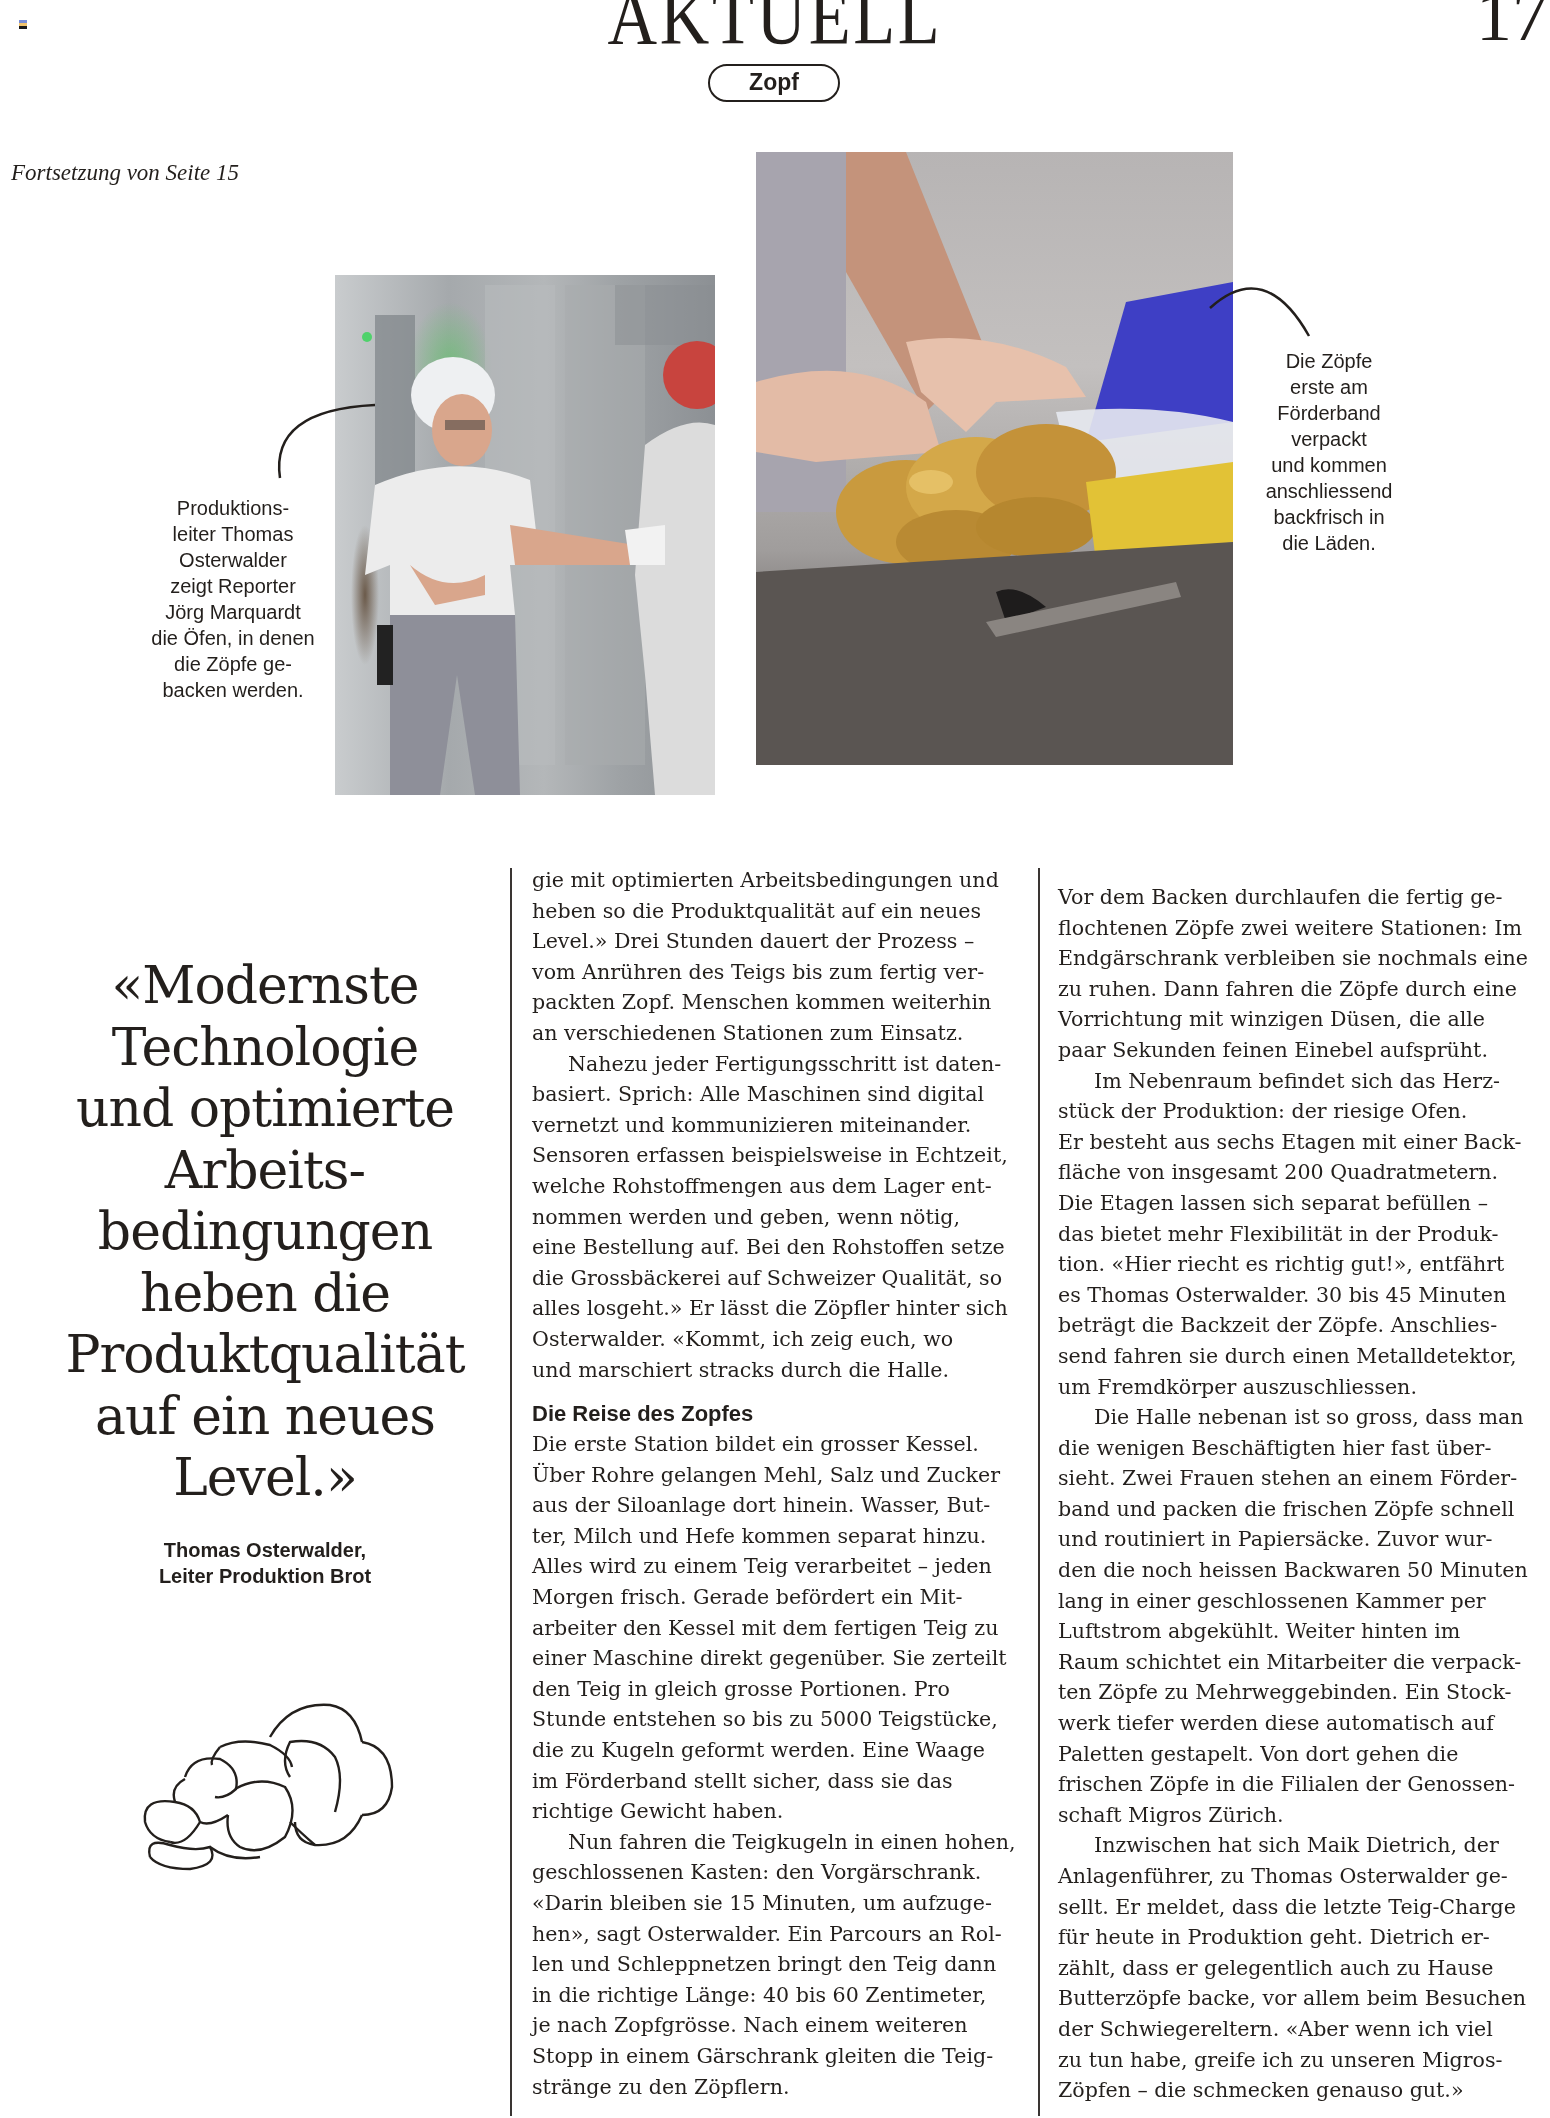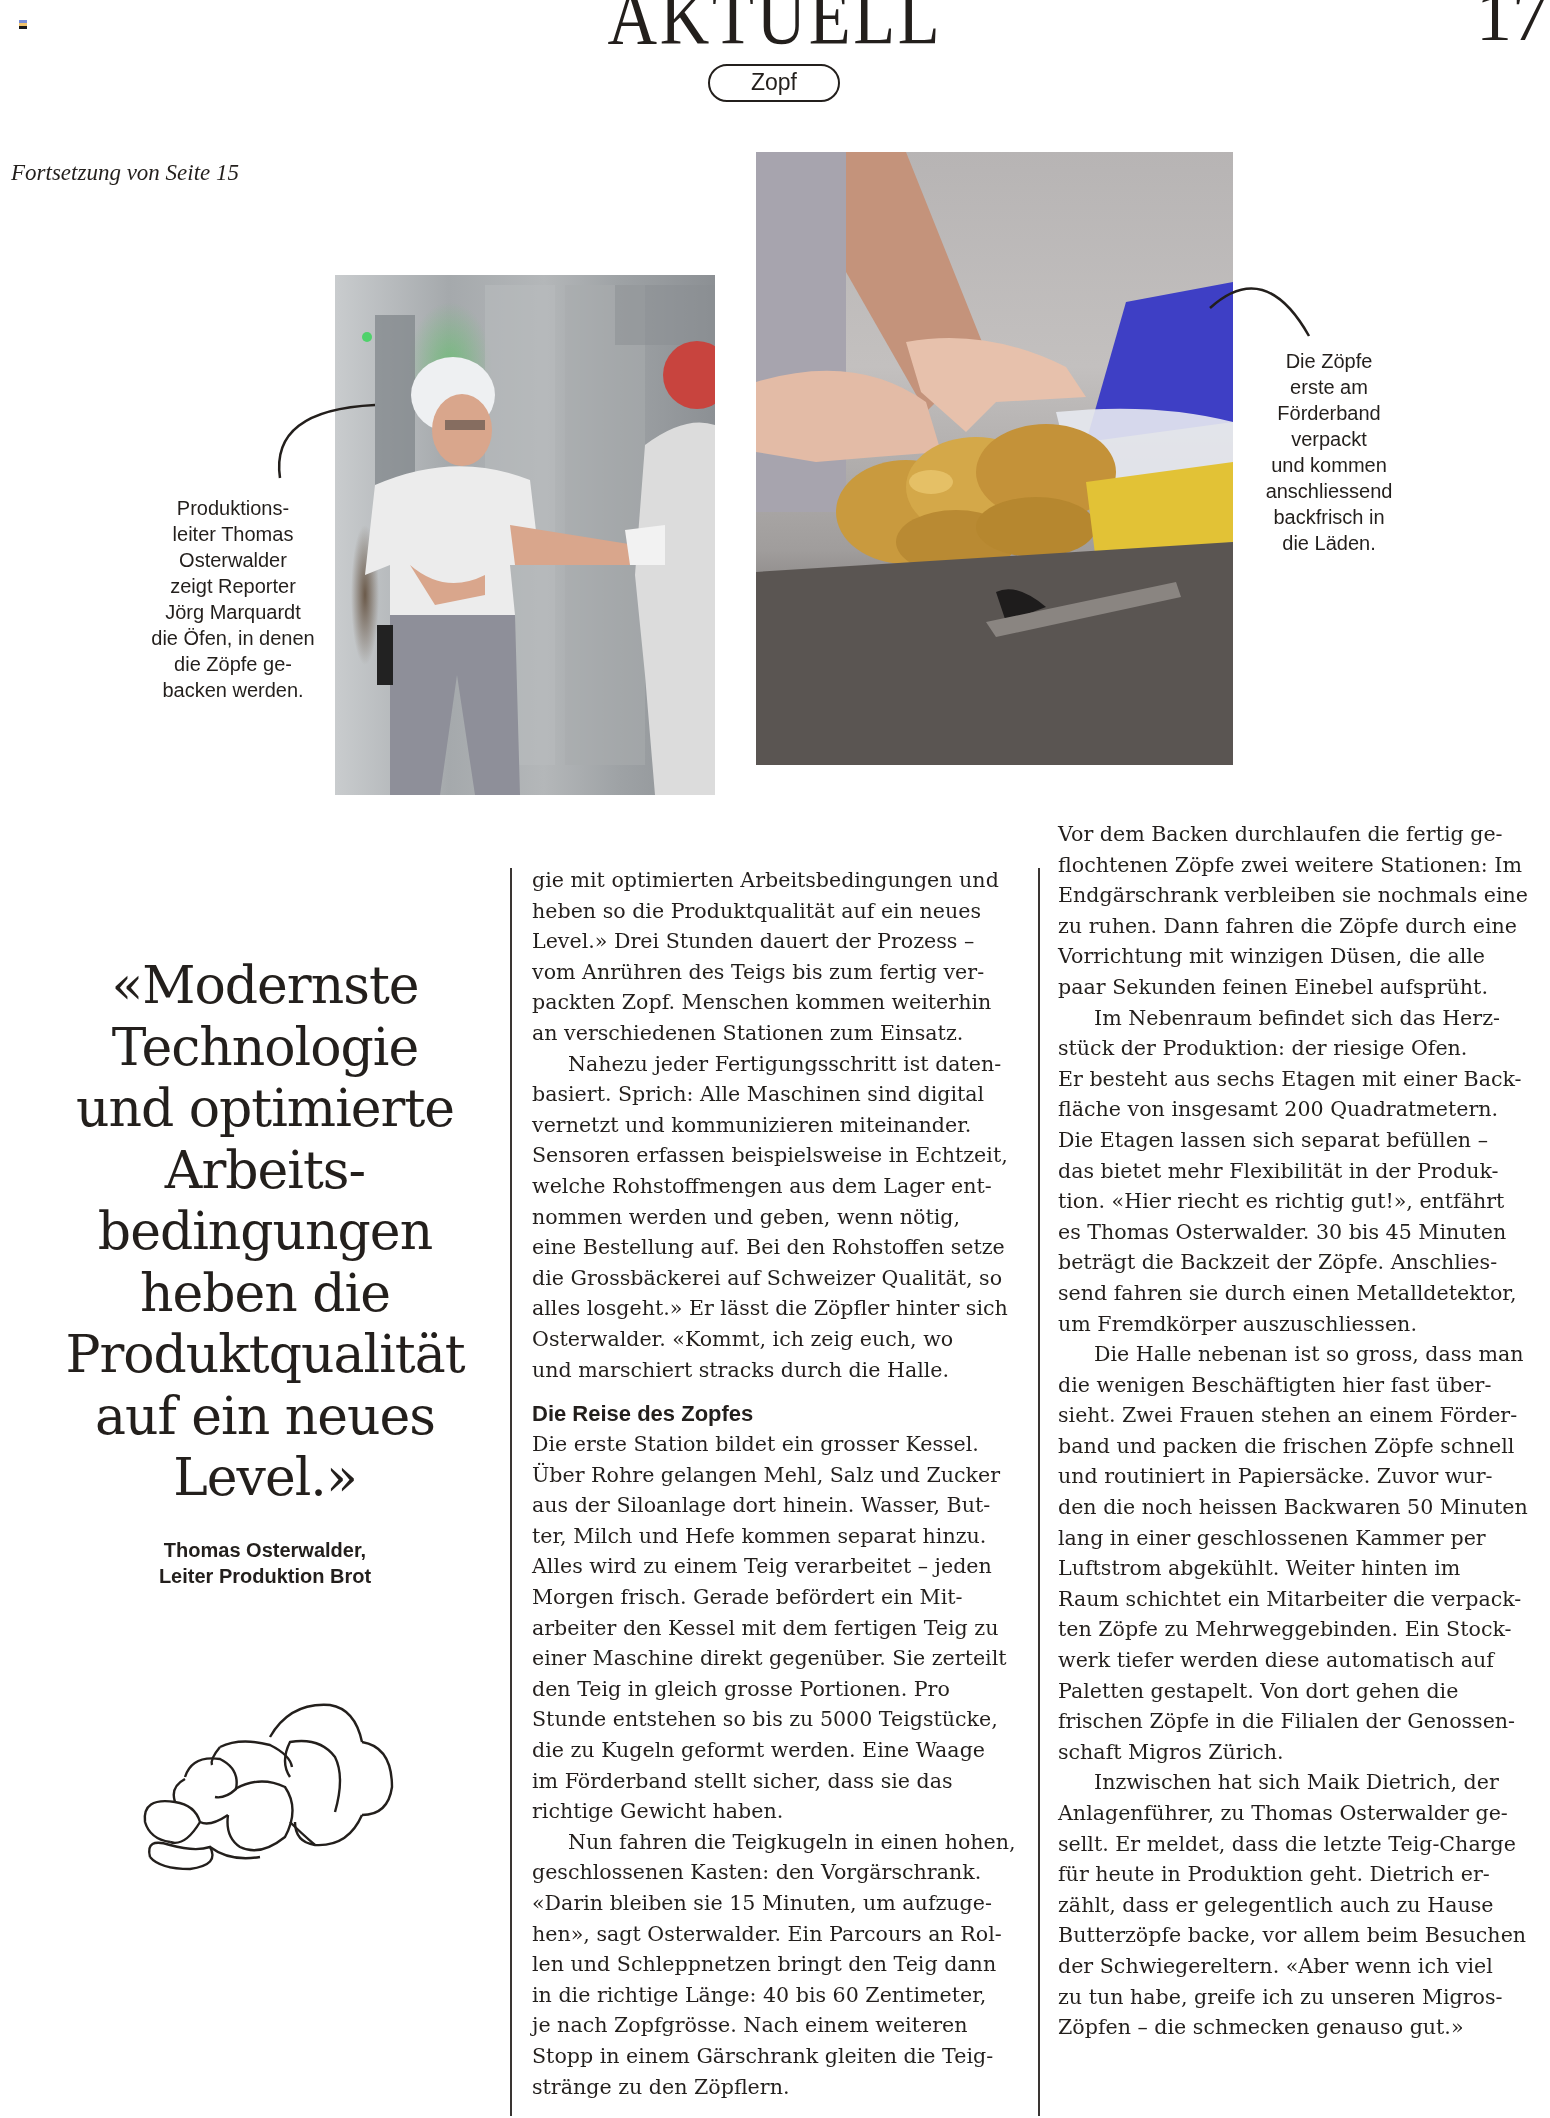--- a/index.html
+++ b/index.html
@@ -9,21 +9,21 @@
   .color-marks { left:19px; top:20px; width:8px; height:10px; }
   .color-marks span { display:block; width:8px; height:3px; }
 
   .section-title { left:560px; top:-22px; width:430px; text-align:center;
     font-family:"Liberation Serif", serif; font-size:78px; letter-spacing:3px;
     transform:scaleX(0.88); transform-origin:center; line-height:1; color:#231f1c; }
   .page-number { right:2px; top:-20px; font-family:"Liberation Serif", serif; font-size:72px; line-height:1; }
 
   .topic-pill { left:708px; top:64px; width:132px; height:38px; border:2.5px solid #231f1c;
     border-radius:20px; box-sizing:border-box; text-align:center; line-height:33px;
-    font-family:"Liberation Sans", sans-serif; font-weight:normal; font-size:23px; }
+    font-family:"Liberation Sans", sans-serif; font-weight:bold; font-size:23px; }
 
   .continuation { left:11px; top:160px; font-family:"Liberation Serif", serif; font-style:italic; font-size:23px; }
 
   .photo { overflow:hidden; }
   .photo1 { left:335px; top:275px; width:380px; height:520px;
     background:
       radial-gradient(ellipse 14px 70px at 30px 320px, #6b5a4a 0%, transparent 100%),
       radial-gradient(ellipse 60px 90px at 115px 90px, rgba(80,200,90,0.55) 0%, transparent 70%),
       linear-gradient(90deg, #c9ccce 0%, #a5a9ac 30%, #b4b7b9 55%, #9ea2a5 75%, #8c9094 100%); }
   .photo2 { left:756px; top:152px; width:477px; height:613px;
@@ -39,21 +39,21 @@
     font-family:"Liberation Sans", sans-serif; font-weight:bold; font-size:20px; line-height:26px; }
 
   .divider { width:2px; background:#3a3533; }
   .divider1 { left:510px; top:868px; height:1248px; }
   .divider2 { left:1038px; top:868px; height:1248px; }
 
   .col { font-family:"DejaVu Serif", serif; font-size:20.6px; line-height:30.6px; color:#231f1c; }
   .col p { margin:0; white-space:nowrap; }
   .col .indent { text-indent:36px; }
   .col2 { left:532px; top:865px; width:495px; }
-  .col3 { left:1058px; top:819px; width:492px; }
+  .col3 { left:1058px; top:882px; width:492px; }
   .subhead { font-family:"Liberation Sans", sans-serif; font-weight:bold; font-size:22px; line-height:30px; margin-top:14px !important; }
 </style>
 </head>
 <body>
 
 <div class="abs color-marks">
   <span style="background:#7a8fd8"></span>
   <span style="background:#f2c46d"></span>
   <span style="background:#1b1b1b"></span>
 </div>

